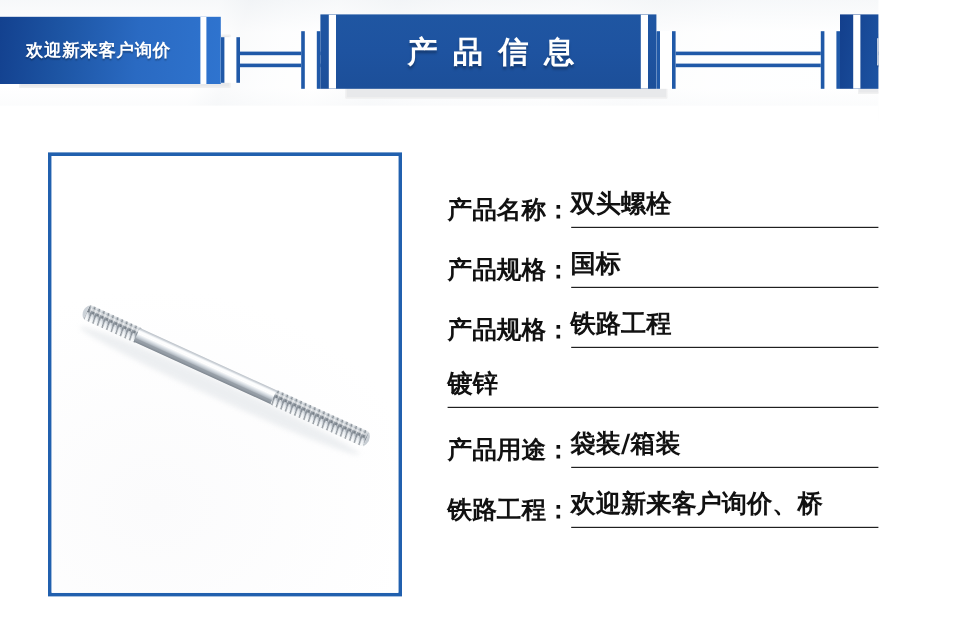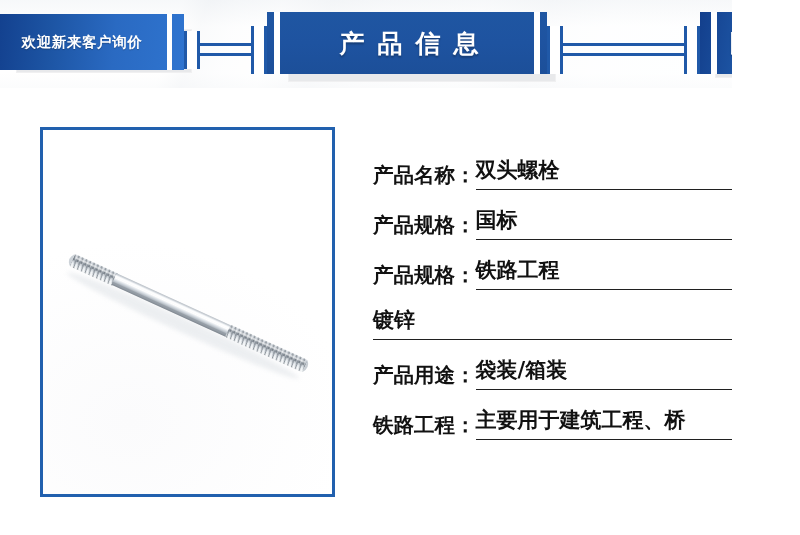--- a/index.html
+++ b/index.html
@@ -336,19 +336,19 @@
         <span class="spec-value">镀锌</span>
       </div>
 
       <div class="spec-row">
         <span class="spec-label">产品用途：</span>
         <span class="spec-value">袋装/箱装</span>
       </div>
 
       <div class="spec-row">
         <span class="spec-label">铁路工程：</span>
-        <span class="spec-value">主要用于建筑工程、桥</span>
+        <span class="spec-value">欢迎新来客户询价、桥</span>
       </div>
 
 
     </div>
   </div>
 </div>
 
 </body></html>

